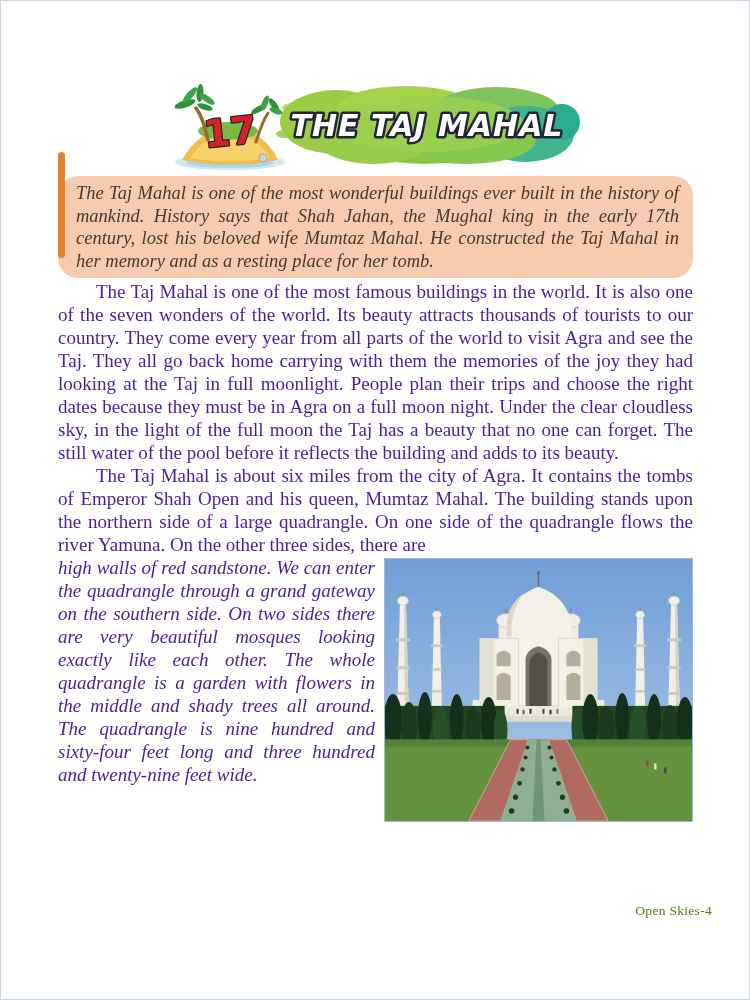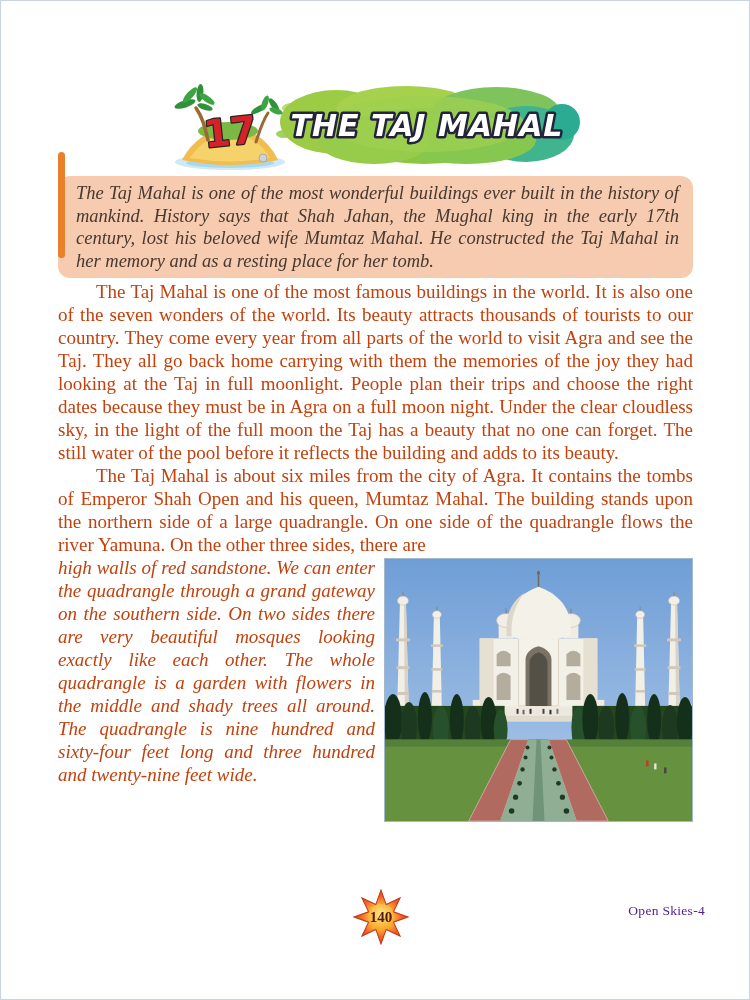--- a/index.html
+++ b/index.html
@@ -42,21 +42,21 @@
     font-weight: bold;
     font-size: 19px;
     line-height: 1;
     padding: 4px 14px 6px 12px;
     border-radius: 3px;
   }
   .warmup-box {
     position: relative;
     margin-top: -3px;
     background: #f6cbb0;
-    border-radius: 12px;
+    border-radius: 20px;
     padding: 6px 14px 6px 18px;
   }
   .warmup-box::before {
     content: "";
     position: absolute;
     left: 0; top: -24px; bottom: 20px;
     width: 7px;
     background: #e8802c;
     border-radius: 4px;
   }
@@ -66,45 +66,45 @@
     line-height: 22.5px;
     color: #47392f;
     text-align: justify;
   }
 
   
   .content { margin: 2px 56px 0 57px; }
   .body-text {
     font-size: 19px;
     line-height: 23px;
-    color: #c2410c;
+    color: #4c1d95;
     text-align: justify;
   }
   .indent { text-indent: 38px; }
   .wrap-block { overflow: visible; font-style: italic; }
   .photo {
     float: right;
     width: 309px;
     height: 264px;
     margin: 2px 0 2px 9px;
     border: 1px solid #a3b8cf;
     display: block;
   }
   .photo svg { width: 100%; height: 100%; display: block; }
 
   
   .page-footer { position: absolute; left: 0; right: 0; top: 886px; height: 70px; }
   .star-badge { position: absolute; left: 352px; top: 2px; width: 56px; height: 56px; }
   .star-badge svg { width: 100%; height: 100%; }
   .book-name {
     position: absolute;
-    right: 44px;
+    right: 37px;
     top: 16px;
     font-size: 13.5px;
-    color: #4c1d95;
+    color: #4d7c0f;
     letter-spacing: 0.3px;
   }
 </style>
 </head>
 <body>
 
 <div class="page">
 
   <header class="lesson-header">
     <div class="island">
@@ -316,35 +316,16 @@
             <rect x="270" y="206" width="2.4" height="6" fill="#e8e4da"></rect>
             <rect x="280" y="210" width="2.4" height="6" fill="#444"></rect>
           </g>
         </svg>
       </span>
       <p class="body-text">high walls of red sandstone. We can enter the quadrangle through a grand gateway on the southern side. On two sides there are very beautiful mosques looking exactly like each other. The whole quadrangle is a garden with flowers in the middle and shady trees all around. The quadrangle is nine hundred and sixty-four feet long and three hundred and twenty-nine feet wide.</p>
     </div>
   </main>
 
   <footer class="page-footer">
-    <div class="star-badge">
-      <svg viewBox="0 0 52 52">
-        <defs>
-          <radialGradient id="starGrad" cx="0.5" cy="0.5" r="0.5">
-            <stop offset="0" stop-color="#ffe066"></stop>
-            <stop offset="0.45" stop-color="#fbb034"></stop>
-            <stop offset="0.75" stop-color="#f2622d"></stop>
-            <stop offset="1" stop-color="#e8401f"></stop>
-          </radialGradient>
-          <radialGradient id="coreGrad" cx="0.5" cy="0.4" r="0.6">
-            <stop offset="0" stop-color="#ffe78a"></stop>
-            <stop offset="1" stop-color="#f9a825"></stop>
-          </radialGradient>
-        </defs>
-        <polygon points="26,1 30.8,14.45 43.7,8.3 37.55,21.2 51,26 37.55,30.8 43.7,43.7 30.8,37.55 26,51 21.2,37.55 8.3,43.7 14.45,30.8 1,26 14.45,21.2 8.3,8.3 21.2,14.45" fill="url(#starGrad)" stroke="#c03a18" stroke-width="1"></polygon>
-        <circle cx="26" cy="26" r="12" fill="url(#coreGrad)"></circle>
-        <text x="26" y="31" text-anchor="middle" font-family="Liberation Serif, serif" font-size="14" font-weight="bold" fill="#58180a">140</text>
-      </svg>
-    </div>
     <span class="book-name">Open Skies-4</span>
   </footer>
 
 </div>
 
 </body></html>

